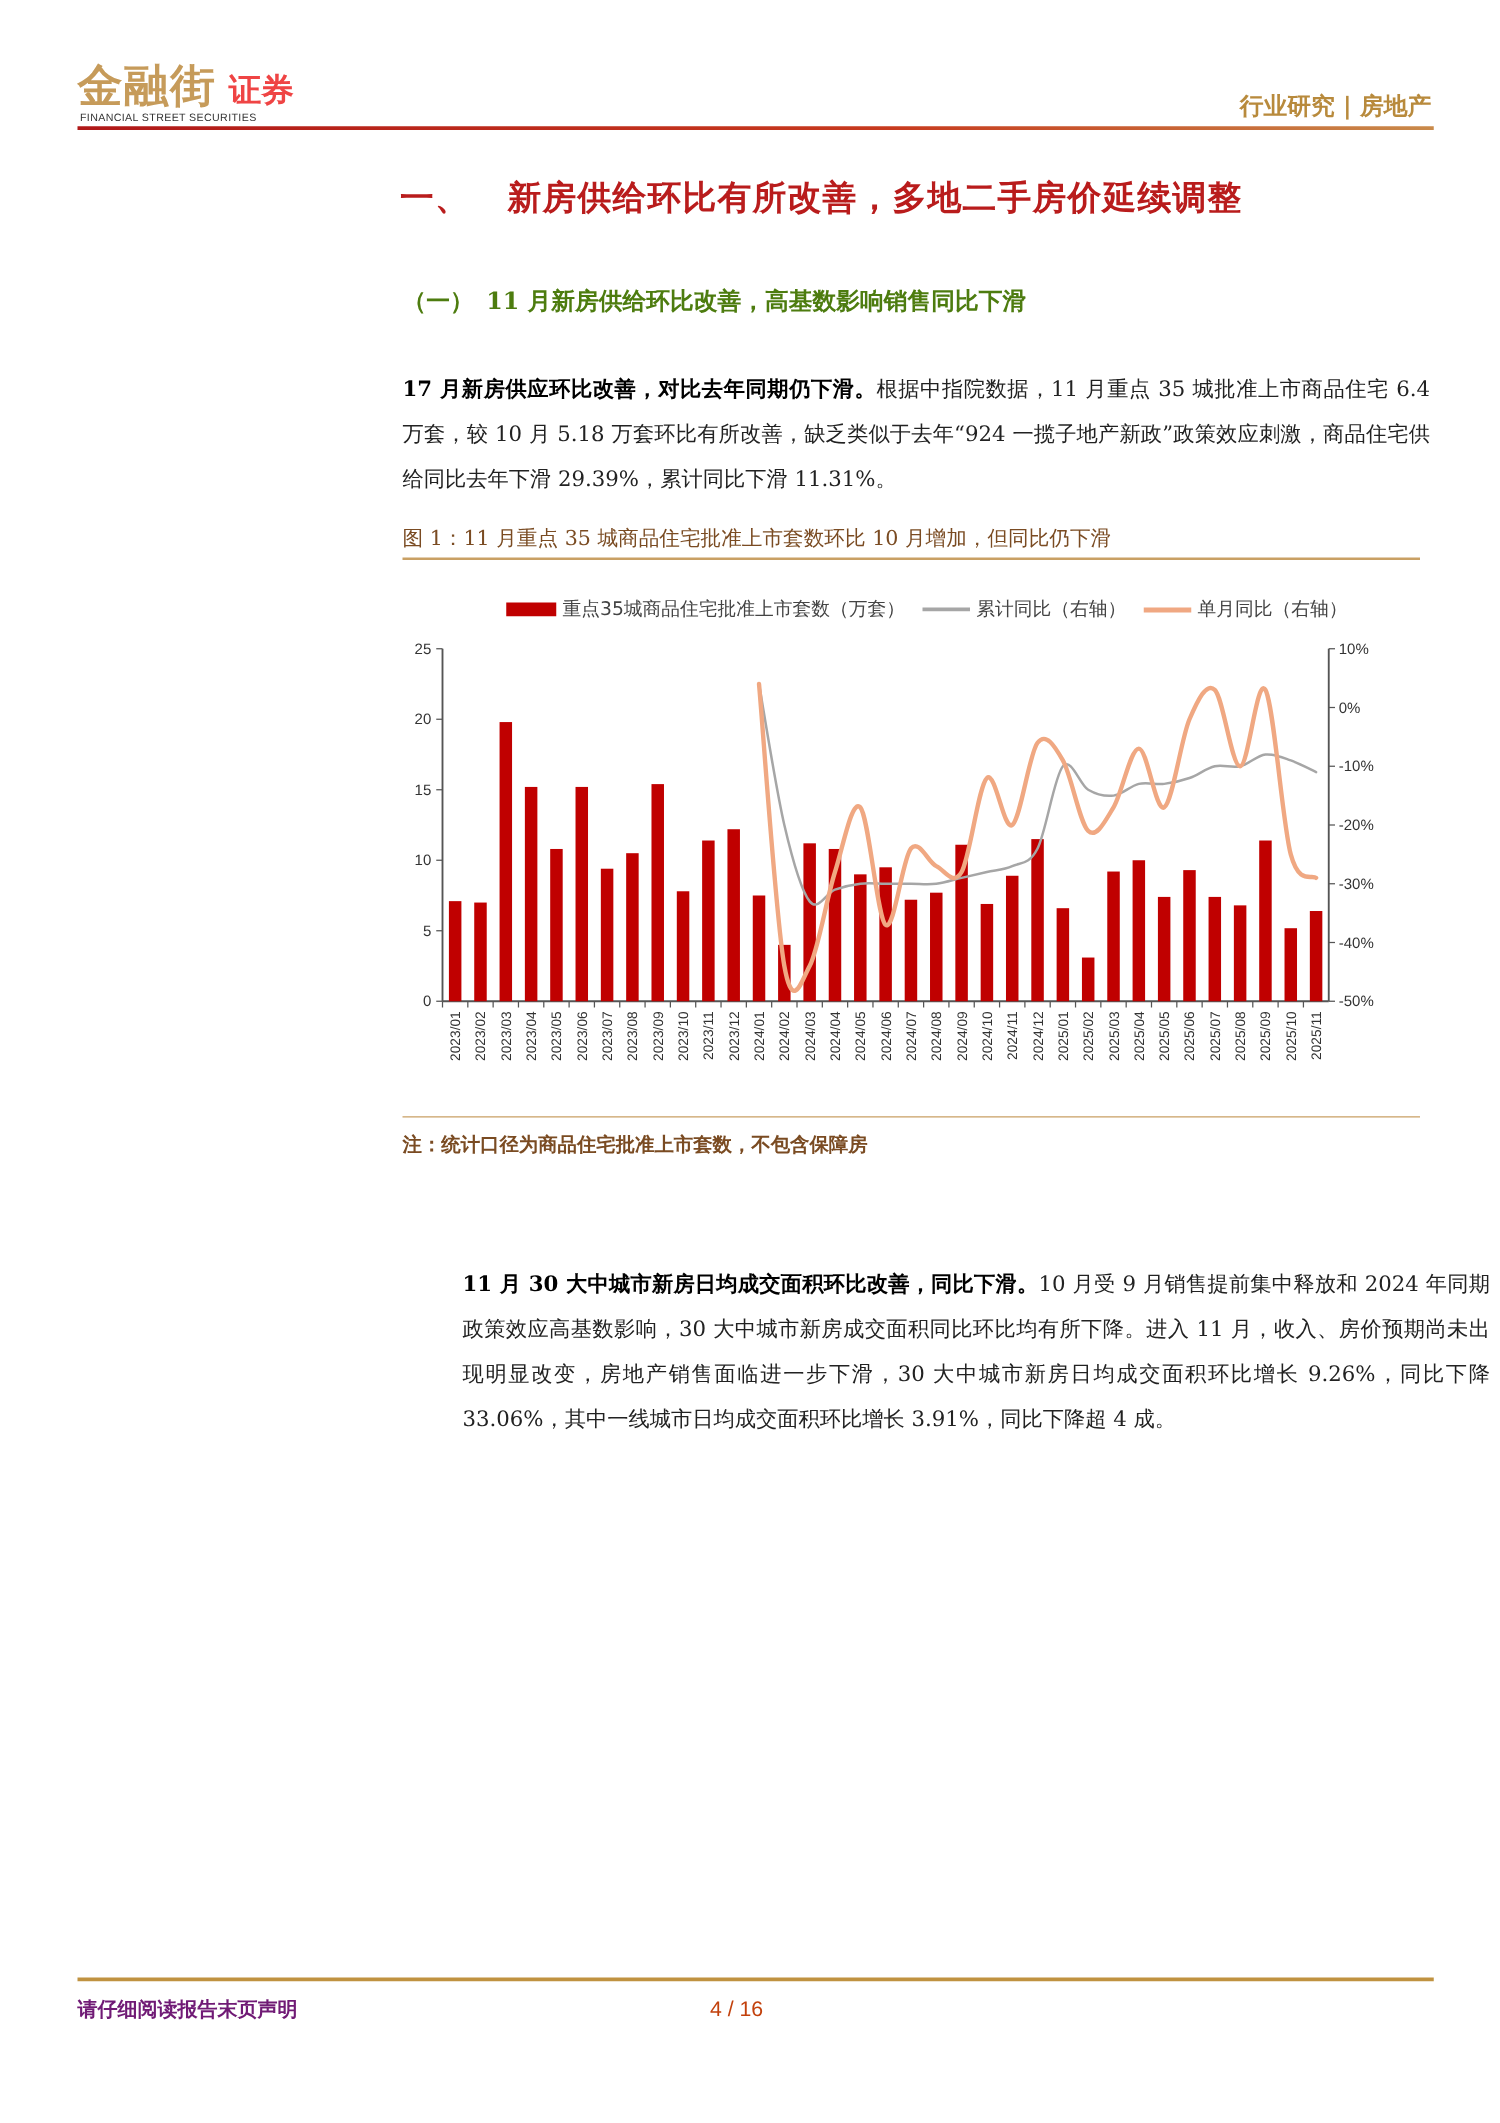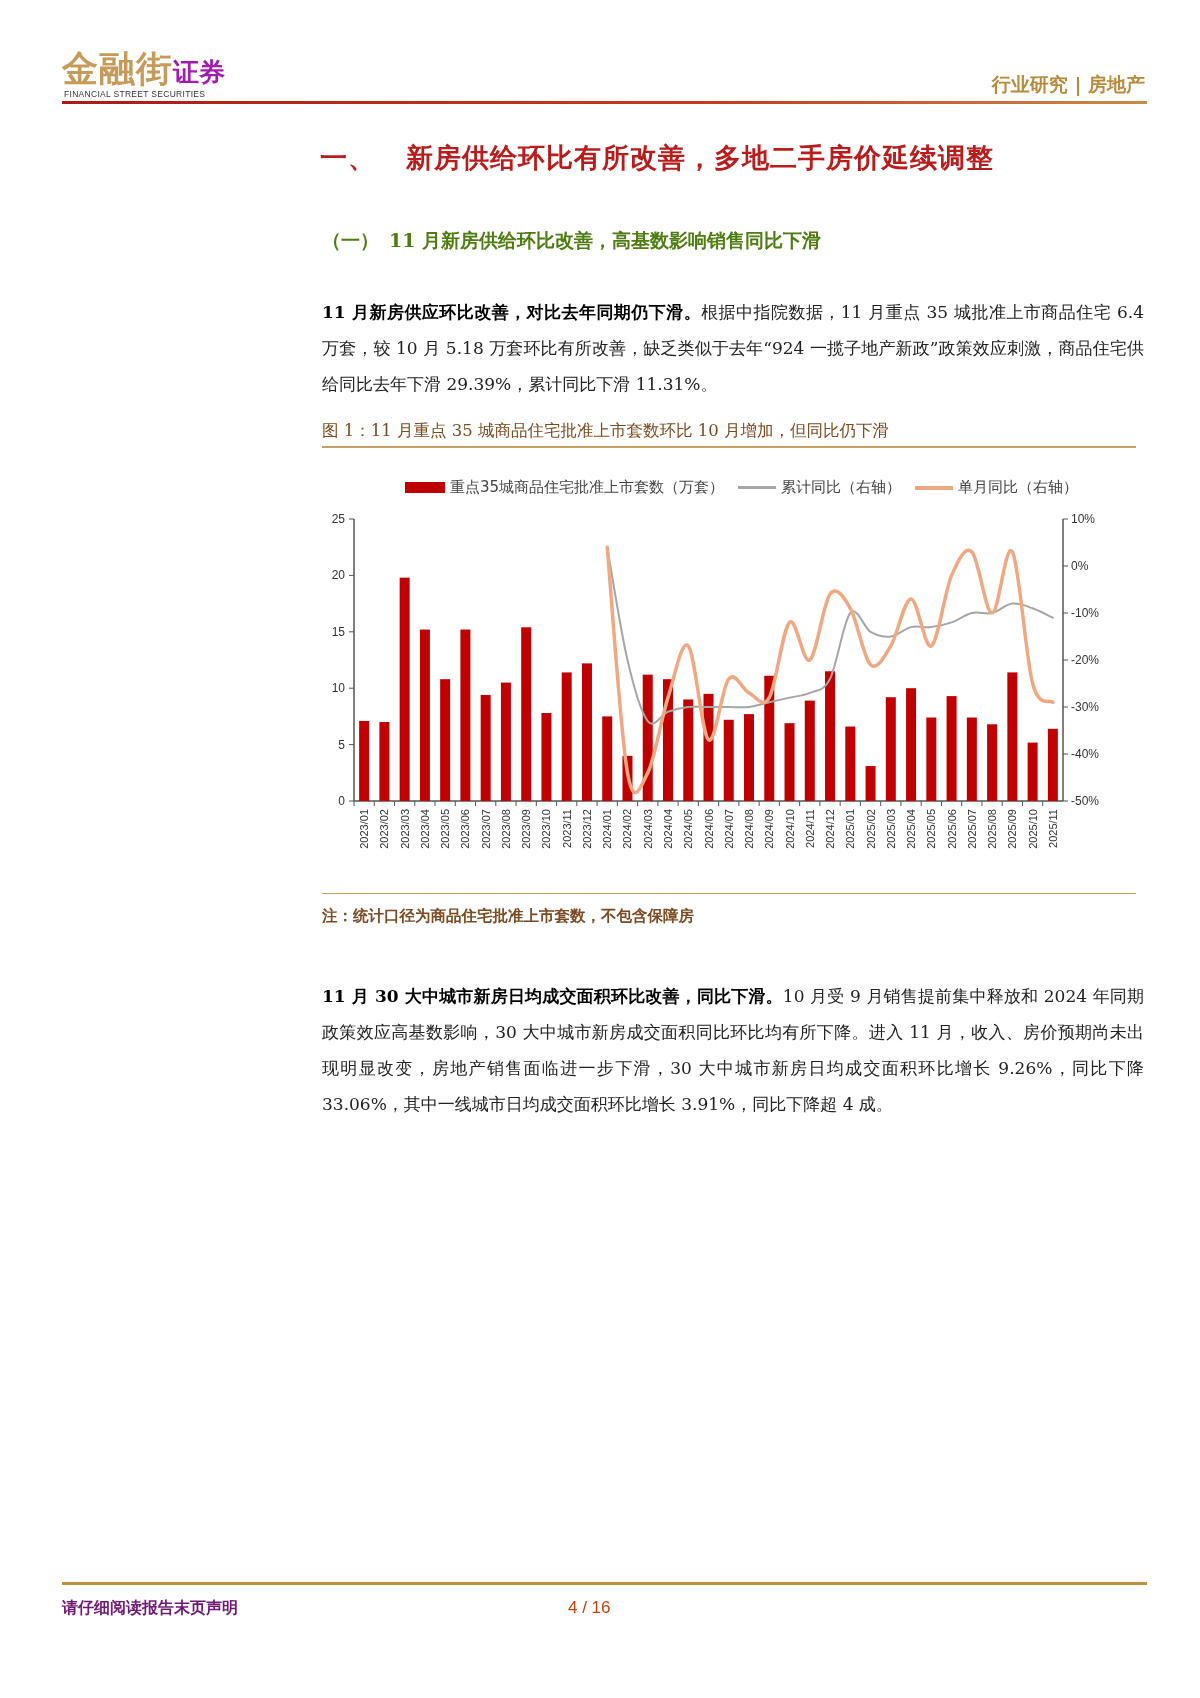--- a/index.html
+++ b/index.html
@@ -1,19 +1,19 @@
 <!DOCTYPE html>
 <html><head>
 <meta charset="utf-8">
 <style>
   html, body { margin:0; padding:0; background:#fff; }
   body { width:1200px; height:1698px; position:relative; font-family:"DejaVu Serif","Liberation Serif",serif; color:#222; overflow:hidden; }
   .header { position:absolute; left:62px; top:45px; width:1085px; height:60px; }
   .logo-cn { position:absolute; left:0; top:0; font-size:36px; font-weight:bold; color:#c69b5a; letter-spacing:1px; font-family:"DejaVu Serif",serif; }
-  .logo-sec { font-size:26px; color:#a21caf; margin-left:0; letter-spacing:0;text-align:center; }
+  .logo-sec { font-size:26px; color:#ef4444; margin-left:10px; letter-spacing:0;text-align:center; }
   .logo-en { position:absolute; left:2px; top:44px; font-size:8.5px; color:#333; font-family:"Liberation Sans",sans-serif; letter-spacing:0.3px; }
   .header-line { position:absolute; left:62px; top:101px; width:1085px; height:3px; background:linear-gradient(90deg,#b01818 0%, #c73a1e 60%, #c98a4a 100%); }
   .header-cat { position:absolute; right:55px; top:72px; font-size:19px; font-weight:bold; color:#b88a3c; font-family:"DejaVu Serif",serif; }
   .h1 { position:absolute; left:320px; top:140px; font-size:27px; font-weight:bold; color:#b91c1c; letter-spacing:1px; }
   .h1 .num { margin-right:30px; }
   .h2 { position:absolute; left:322px; top:228px; font-size:19px; font-weight:bold; color:#4d7c0f; }
   .h2 .num { margin-right:10px; }
   .para { position:absolute; left:322px; width:822px; font-size:17px; line-height:36px; color:#222; text-align:justify; }
   .para b { font-weight:bold; color:#000; }
   .fig-title { position:absolute; left:322px; top:420px; font-size:16.5px; font-weight:normal; color:#7a4b22; }
@@ -44,21 +44,21 @@
 
 <div class="h1">
   <span class="num">一、</span><span>新房供给环比有所改善，多地二手房价延续调整</span>
 </div>
 
 <div class="h2">
   <span class="num">（一）</span><span>11 月新房供给环比改善，高基数影响销售同比下滑</span>
 </div>
 
 <div class="para" style="top:294px;">
-  <b>11 月新房供应环比改善，对比去年同期仍下滑。</b><span>根据中指院数据，11 月重点 35 城批准上市商品住宅 6.4 万套，较 10 月 5.18 万套环比有所改善，缺乏类似于去年“924 一揽子地产新政”政策效应刺激，商品住宅供给同比去年下滑 29.39%，累计同比下滑 11.31%。</span>
+  <b>17 月新房供应环比改善，对比去年同期仍下滑。</b><span>根据中指院数据，11 月重点 35 城批准上市商品住宅 6.4 万套，较 10 月 5.18 万套环比有所改善，缺乏类似于去年“924 一揽子地产新政”政策效应刺激，商品住宅供给同比去年下滑 29.39%，累计同比下滑 11.31%。</span>
 </div>
 
 <div class="fig-title">图 1：11 月重点 35 城商品住宅批准上市套数环比 10 月增加，但同比仍下滑</div>
 <div class="fig-line"></div>
 
 <div class="legend">
   <span class="item">
       <span class="sw-bar"></span>
       <span>重点35城商品住宅批准上市套数（万套）</span>
     </span>
@@ -209,19 +209,19 @@
     <text x="1056.8714285714286" y="809" font-size="11" fill="#333" text-anchor="end" transform="rotate(-90 1056.8714285714286 809)">2025/11</text>
     <path d="M607.2142857142857,547.2 C610.5904761904761,566 620.7190476190476,631.0166666666667 627.4714285714285,660 C634.2238095238095,688.9833333333333 640.9761904761905,712.4833333333333 647.7285714285714,721.1 C654.4809523809523,729.7166666666667 661.2333333333333,714.0500000000001 667.9857142857143,711.7 C674.7380952380952,709.35 681.4904761904762,707.7833333333333 688.2428571428571,707 C694.995238095238,706.2166666666667 701.7476190476191,707 708.5,707 C715.2523809523809,707 722.004761904762,707 728.7571428571429,707 C735.5095238095238,707 742.2619047619048,707.7833333333333 749.0142857142857,707 C755.7666666666667,706.2166666666667 762.5190476190476,703.8666666666666 769.2714285714285,702.3 C776.0238095238094,700.7333333333333 782.7761904761905,699.1666666666667 789.5285714285715,697.6 C796.2809523809524,696.0333333333333 803.0333333333333,696.0333333333333 809.7857142857142,692.9 C816.5380952380951,689.7666666666667 823.2904761904763,692.1166666666666 830.0428571428572,678.8 C836.7952380952381,665.4833333333333 843.547619047619,620.8333333333334 850.3,613 C857.0523809523809,605.1666666666666 863.8047619047619,627.8833333333333 870.5571428571428,631.8 C877.3095238095237,635.7166666666666 884.0619047619048,637.2833333333333 890.8142857142857,636.5 C897.5666666666666,635.7166666666667 904.3190476190476,628.6666666666667 911.0714285714286,627.1 C917.8238095238095,625.5333333333333 924.5761904761905,627.8833333333333 931.3285714285714,627.1 C938.0809523809523,626.3166666666667 944.8333333333334,624.75 951.5857142857143,622.4 C958.3380952380952,620.05 965.0904761904762,614.5666666666666 971.8428571428572,613 C978.5952380952381,611.4333333333334 985.3476190476191,614.5666666666666 992.1,613 C998.8523809523809,611.4333333333334 1005.6047619047619,604.3833333333333 1012.3571428571428,603.6 C1019.1095238095237,602.8166666666667 1025.8619047619047,605.9499999999999 1032.6142857142856,608.3 C1039.3666666666666,610.65 1049.4952380952382,616.1333333333333 1052.8714285714286,617.7" fill="none" stroke="#a6a6a6" stroke-width="2" stroke-linecap="round"></path>
     <path d="M607.2142857142857,547.2 C610.5904761904761,584.8000000000001 620.7190476190476,735.1999999999999 627.4714285714285,772.8 C634.2238095238095,810.4 640.9761904761905,785.3333333333333 647.7285714285714,772.8 C654.4809523809523,760.2666666666667 661.2333333333333,718.75 667.9857142857143,697.6 C674.7380952380952,676.45 681.4904761904762,638.85 688.2428571428571,645.9 C694.995238095238,652.9499999999999 701.7476190476191,734.4166666666666 708.5,739.9 C715.2523809523809,745.3833333333333 722.004761904762,686.6333333333333 728.7571428571429,678.8 C735.5095238095238,670.9666666666666 742.2619047619048,689.7666666666667 749.0142857142857,692.9 C755.7666666666667,696.0333333333333 762.5190476190476,709.35 769.2714285714285,697.6 C776.0238095238094,685.85 782.7761904761905,628.6666666666666 789.5285714285715,622.4 C796.2809523809524,616.1333333333333 803.0333333333333,664.7 809.7857142857142,660 C816.5380952380951,655.3 823.2904761904763,602.8166666666667 830.0428571428572,594.2 C836.7952380952381,585.5833333333334 843.547619047619,596.55 850.3,608.3 C857.0523809523809,620.05 863.8047619047619,658.4333333333334 870.5571428571428,664.7 C877.3095238095237,670.9666666666667 884.0619047619048,656.8666666666667 890.8142857142857,645.9 C897.5666666666666,634.9333333333333 904.3190476190476,598.9 911.0714285714286,598.9 C917.8238095238095,598.9 924.5761904761905,649.8166666666666 931.3285714285714,645.9 C938.0809523809523,641.9833333333333 944.8333333333334,591.0666666666666 951.5857142857143,575.4 C958.3380952380952,559.7333333333333 965.0904761904762,545.6333333333333 971.8428571428572,551.9 C978.5952380952381,558.1666666666666 985.3476190476191,613 992.1,613 C998.8523809523809,613 1005.6047619047619,540.15 1012.3571428571428,551.9 C1019.1095238095237,563.65 1025.8619047619047,658.4333333333334 1032.6142857142856,683.5 C1039.3666666666666,708.5666666666666 1049.4952380952382,699.1666666666666 1052.8714285714286,702.3" fill="none" stroke="#f0a882" stroke-width="3.5" stroke-linecap="round"></path>
   </svg>
 
 <div class="fig-bottom-line"></div>
 <div class="source">
   <div>注：统计口径为商品住宅批准上市套数，不包含保障房</div>
 </div>
 
-<div class="para" style="top:978px;">
+<div class="para" style="top:1010px;margin-left:48px;">
   <b>11 月 30 大中城市新房日均成交面积环比改善，同比下滑。</b><span>10 月受 9 月销售提前集中释放和 2024 年同期政策效应高基数影响，30 大中城市新房成交面积同比环比均有所下降。进入 11 月，收入、房价预期尚未出现明显改变，房地产销售面临进一步下滑，30 大中城市新房日均成交面积环比增长 9.26%，同比下降 33.06%，其中一线城市日均成交面积环比增长 3.91%，同比下降超 4 成。</span>
 </div>
 
 <div class="footer-line"></div>
 <div class="footer-left">请仔细阅读报告末页声明</div>
 <div class="footer-page">4 / 16</div>
 
 </body></html>

